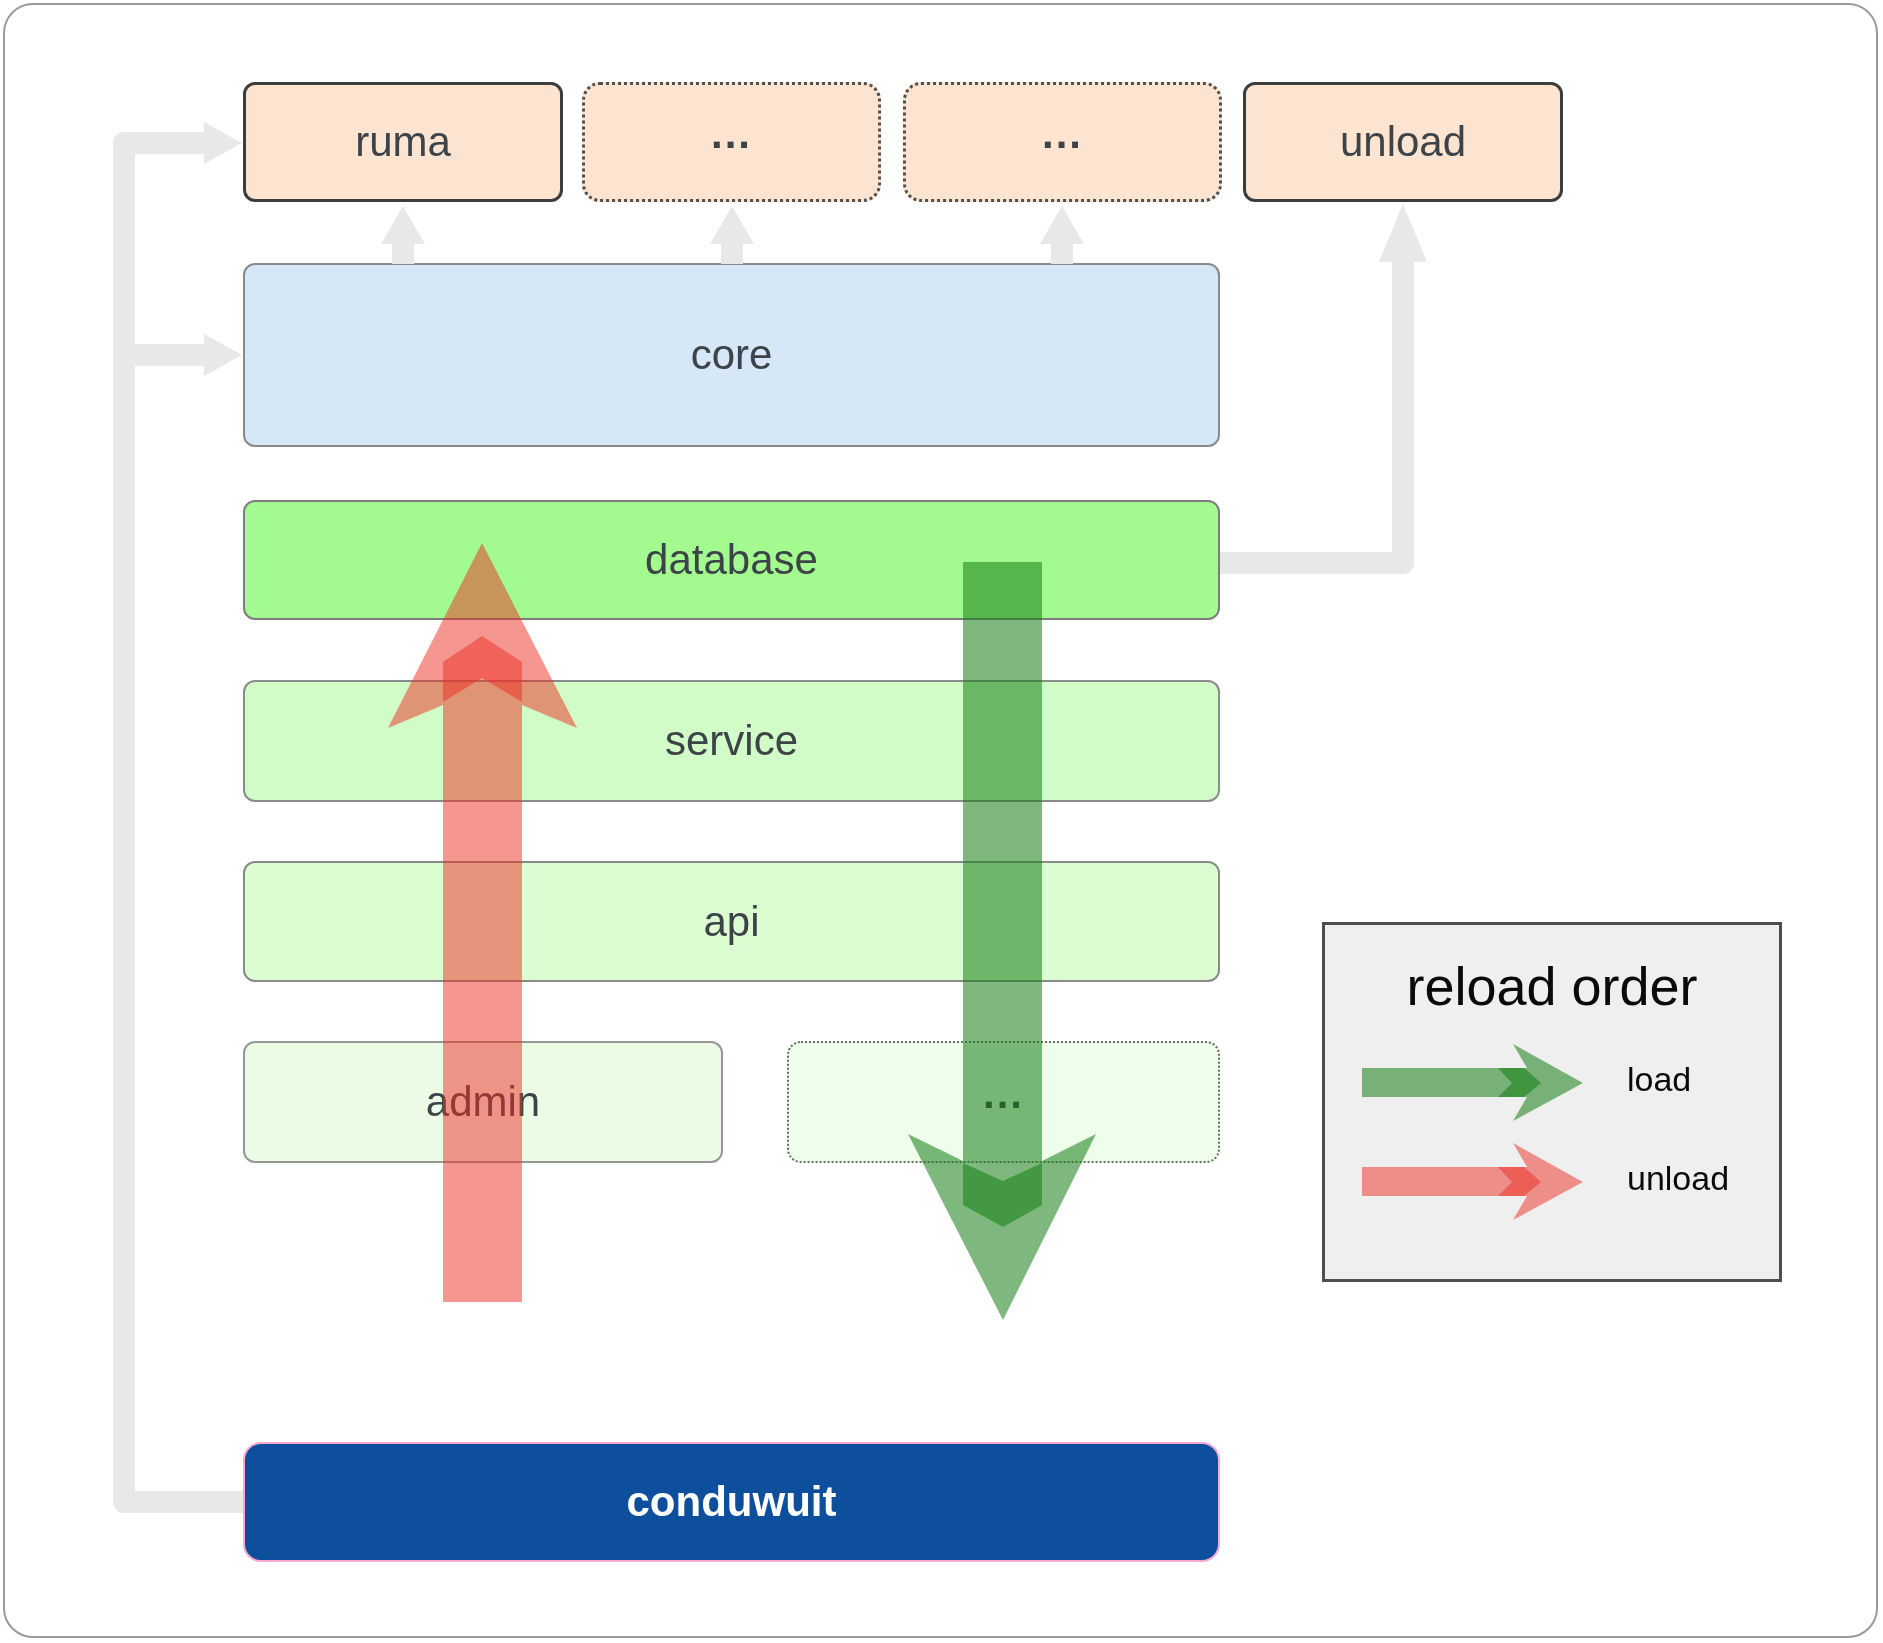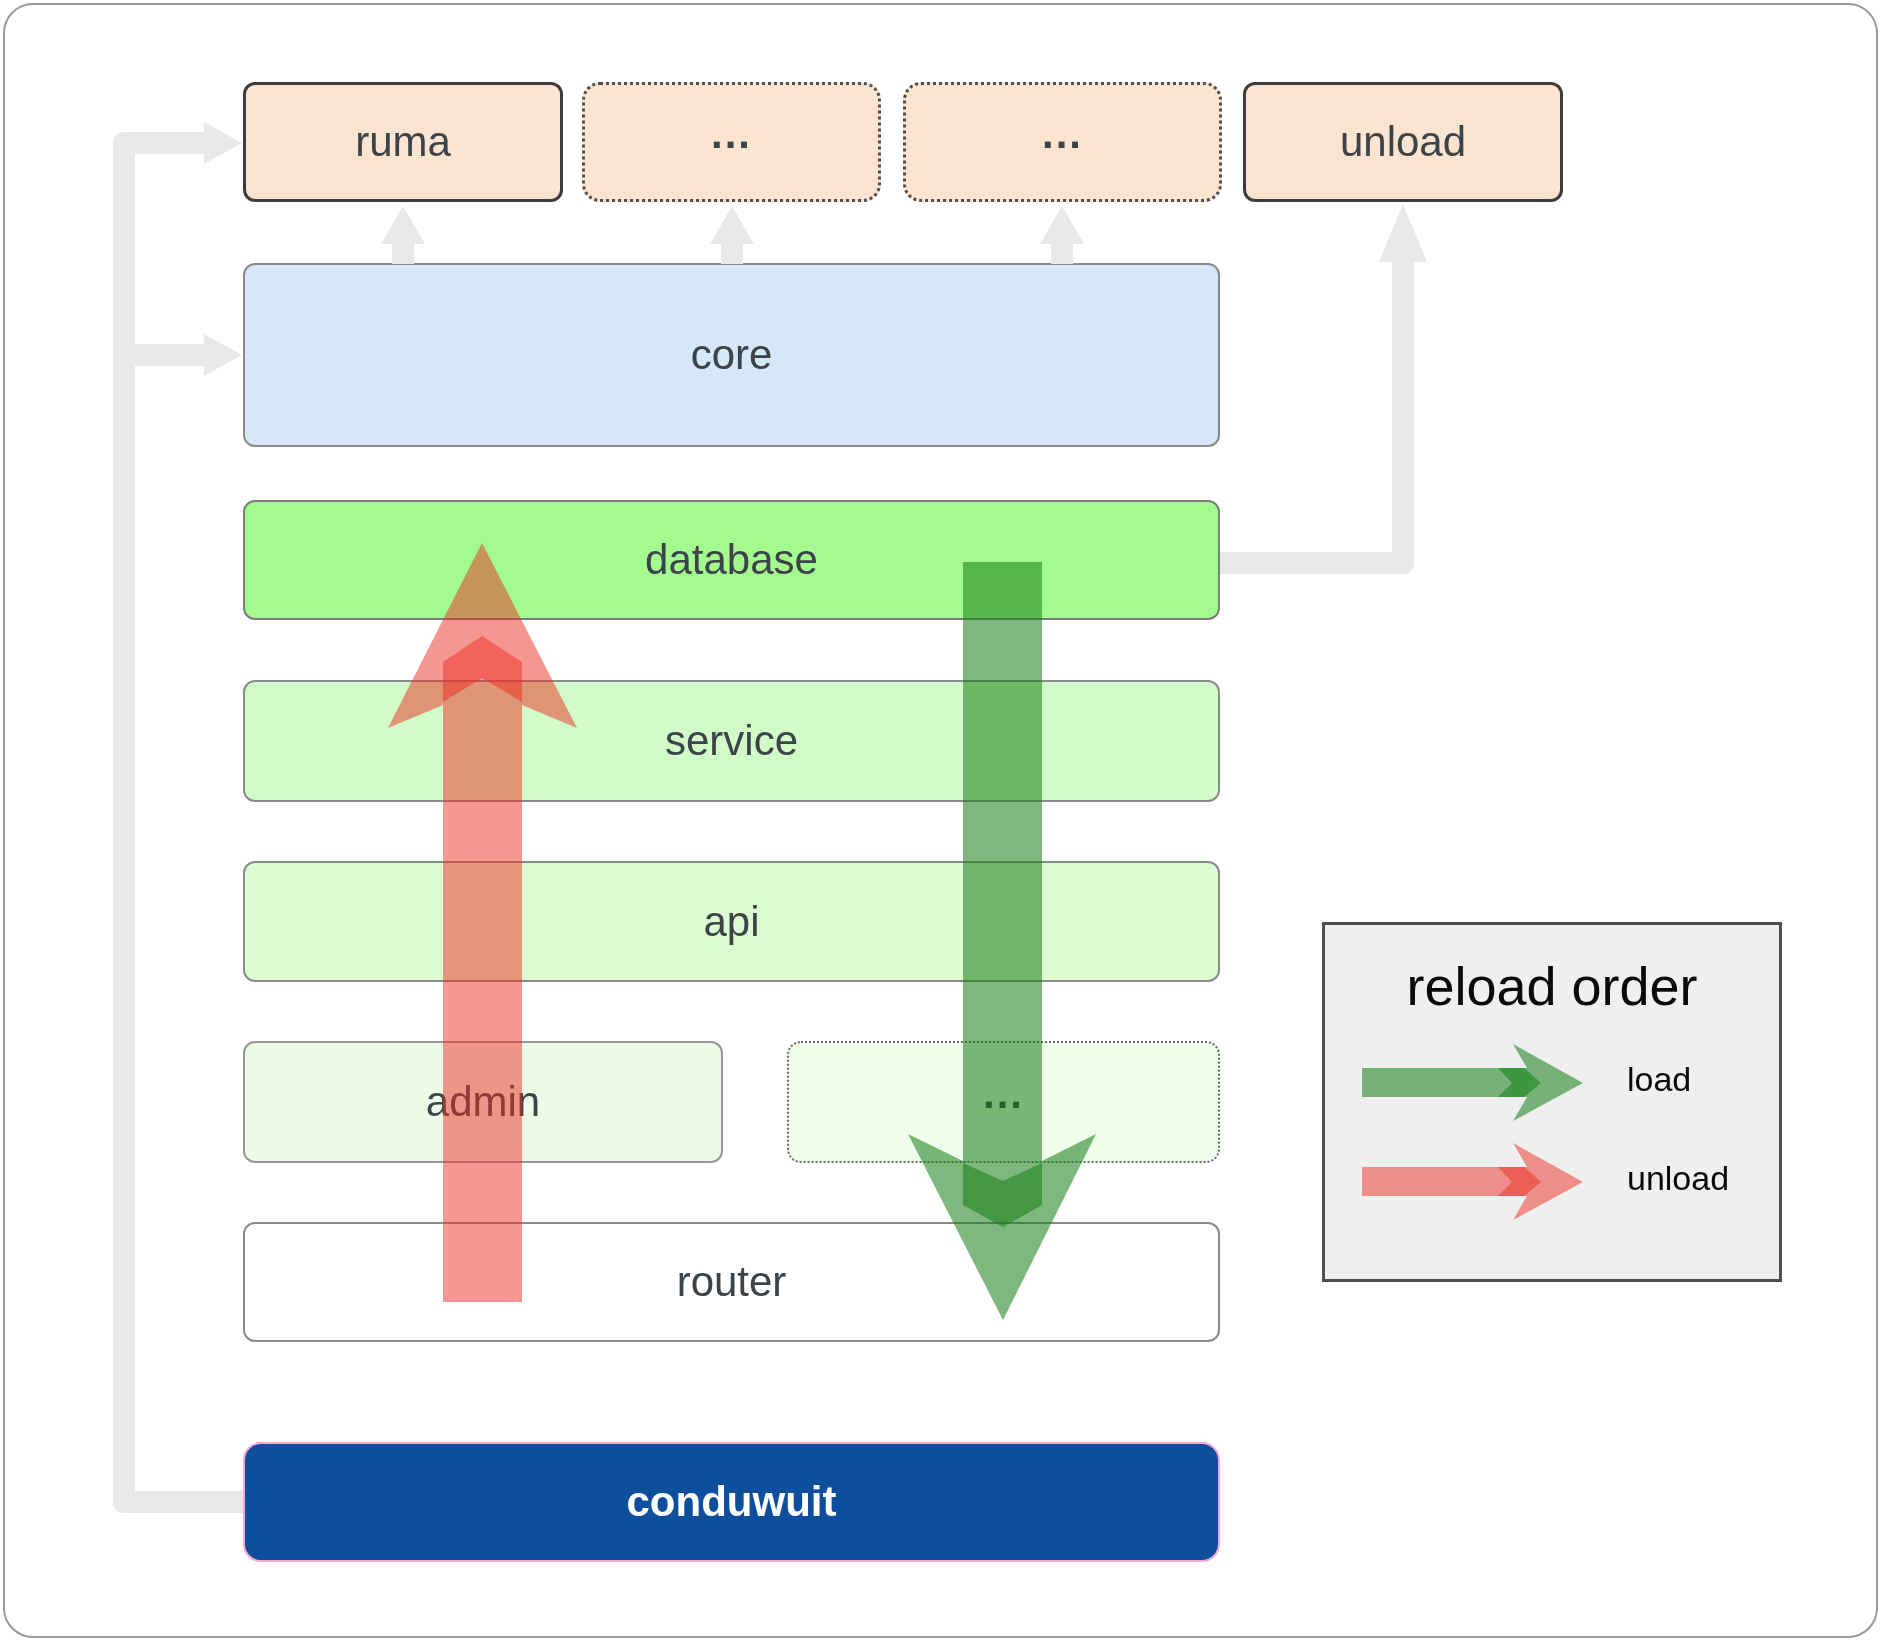--- a/index.html
+++ b/index.html
@@ -80,23 +80,20 @@
   </div>
   <div class="box apigreen mid r16" style="left:243px;top:861px;width:977px;height:121px;">
     <span>api</span>
   </div>
   <div class="box admingreen mid r16" style="left:243px;top:1041px;width:480px;height:122px;border-color:#979797;">
     <span>admin</span>
   </div>
   <div class="box dotsgreen" style="left:787px;top:1041px;width:433px;height:122px;border:2.5px dotted #6a6a6a;border-radius:14px;">
     <span class="dots-label">...</span>
   </div>
-  <div class="box white mid r16" style="left:243px;top:1222px;width:977px;height:120px;">
-    <span>router</span>
-  </div>
   <div class="box conduwuit" style="left:243px;top:1442px;width:977px;height:120px;">
     <span>conduwuit</span>
   </div>
 
   <div id="legend">
     <div id="legend-title">reload order</div>
   </div>
   <div class="legend-item" id="legend-load" style="left:1627px;top:1060px;">load</div>
   <div class="legend-item" id="legend-unload" style="left:1627px;top:1159px;">unload</div>
 

